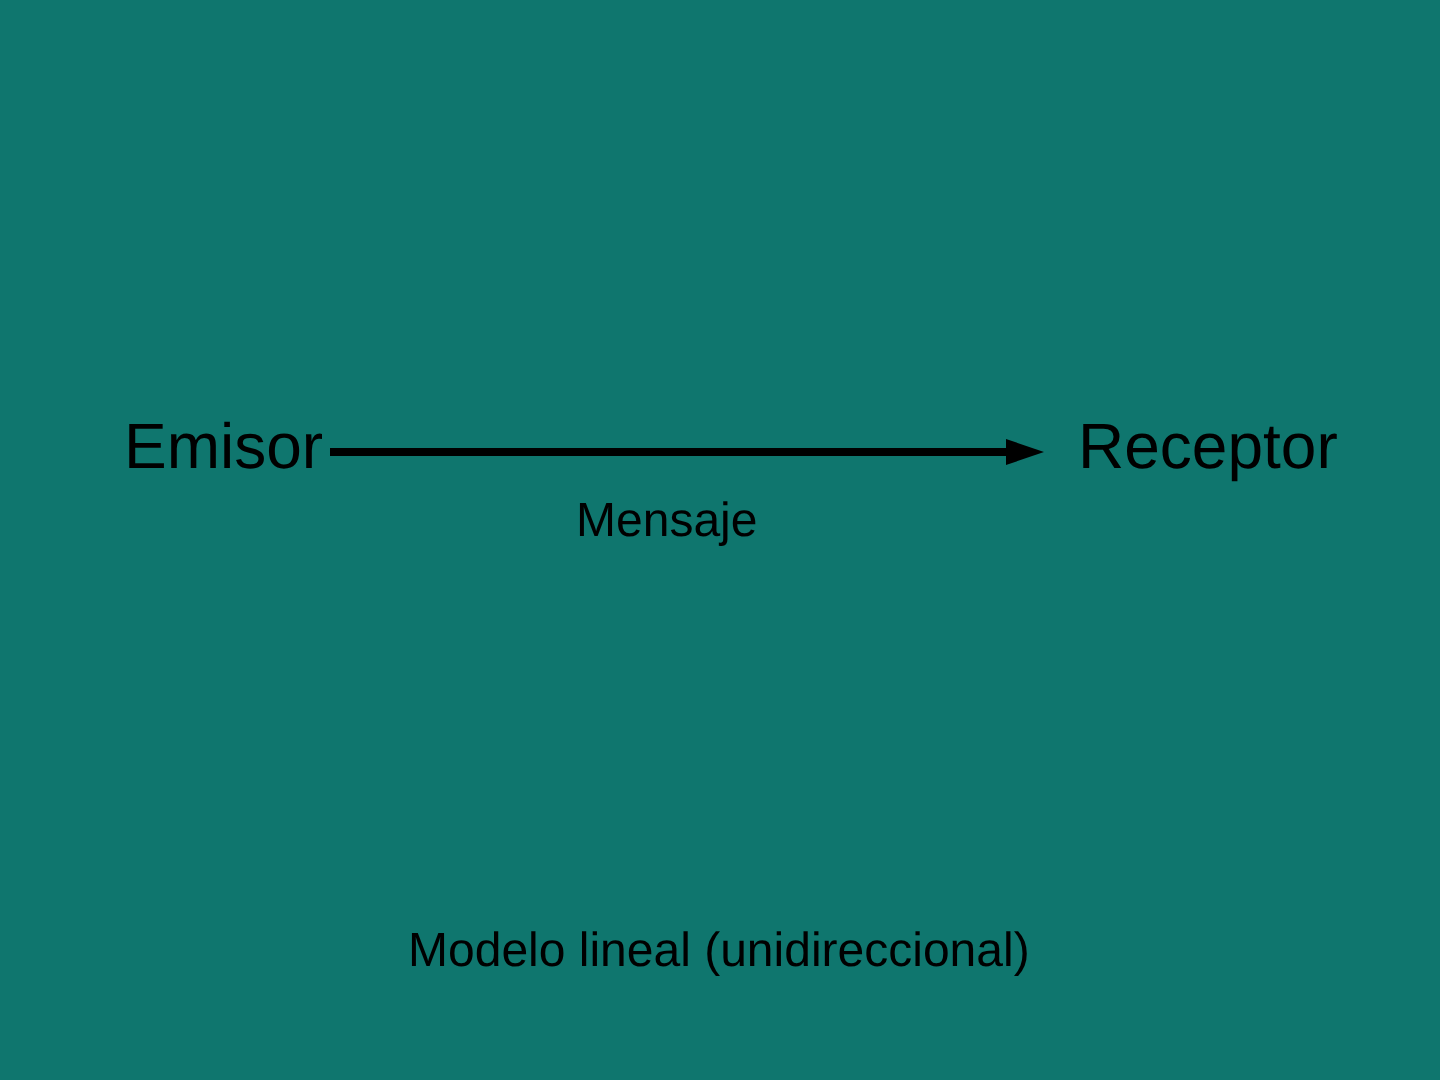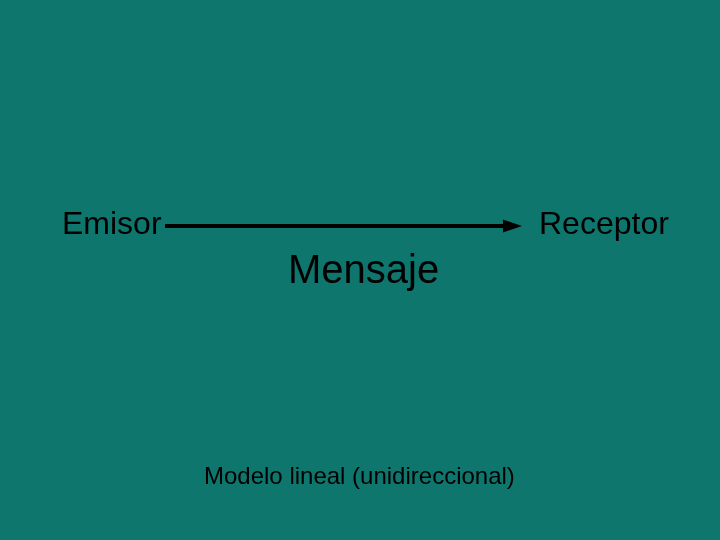--- a/index.html
+++ b/index.html
@@ -35,21 +35,21 @@
   
   #receptor-label {
     left: 539px;
     top: 207px;
     font-size: 32px;
   }
   
   #mensaje-label {
     left: 288px;
     top: 249px;
-    font-size: 40px;
+    font-size: 24px;
   }
   
   #model-caption {
     left: 204px;
     top: 464px;
     font-size: 24px;
   }
   
   #message-arrow {
     position: absolute;

